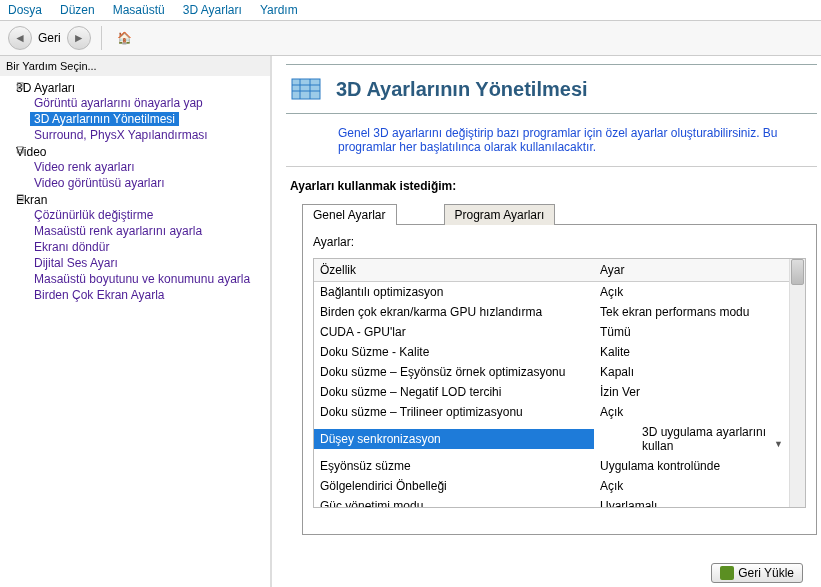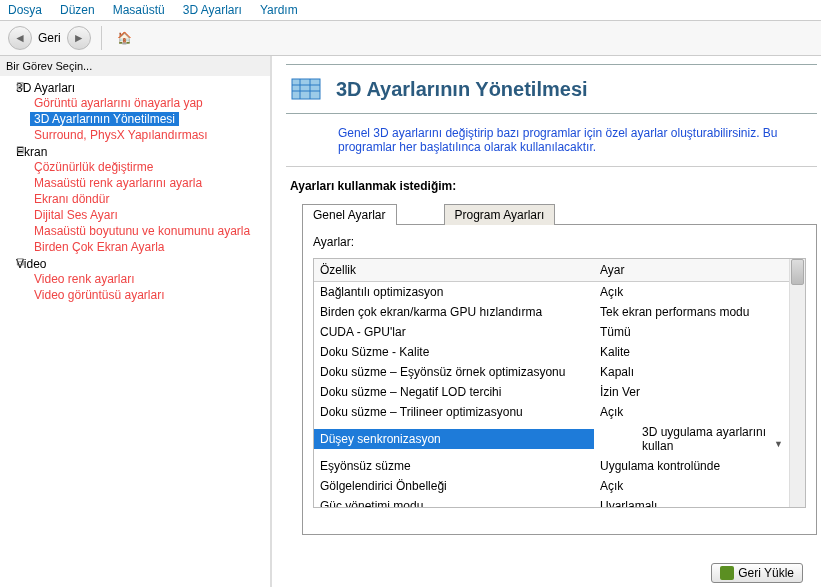--- a/index.html
+++ b/index.html
@@ -11,21 +11,21 @@
 .sep { width:1px; height:24px; background:#ccc; margin:0 4px; }
 .home-ico { width:26px; height:26px; display:flex; align-items:center; justify-content:center; font-size:18px; }
 .body { display:flex; height:calc(100% - 54px); }
 .side { width:272px; border-right:2px solid #ddd; padding:0 0 4px 0; }
 .side-title { padding:4px 6px; background:#f0f0f0; font-size:11px; }
 .tree { padding:4px 2px; }
 .tree ul { list-style:none; margin-left:14px; }
 .tree li { padding:1px 0; }
 .cat { position:relative; padding-left:14px; }
 .cat::before { content:"⊟"; position:absolute; left:0; top:0; font-size:10px; color:#666; }
-.leaf { color:#ef4444; padding-left:4px; cursor:default; }
+.leaf { color:#4c1d95; padding-left:4px; cursor:default; }
 .leaf.sel { background:#1e7bd9; color:#fff; display:inline-block; padding:0 4px; }
 .main { flex:1; position:relative; padding:8px 4px 4px 14px; }
 .header { display:flex; align-items:center; gap:10px; border-bottom:1px solid #9aa; border-top:1px solid #9aa; padding:4px 0; background:#fff; }
 .header-ico { width:40px; height:40px; display:flex; align-items:center; justify-content:center; font-size:26px; color:#2a7bc4; }
 .header-title { font-size:20px; font-weight:600; color:#2b5b7f; }
 .desc { padding:12px 4px 12px 52px; color:#1d4ed8; border-bottom:1px solid #ccc; }
 .section-lbl { font-weight:bold; margin:12px 0 10px 4px; }
 .tabs-wrap { margin-left:16px; }
 .tabs { display:flex; border-bottom:1px solid #999;gap:47px; }
 .tab { padding:3px 10px; border:1px solid #999; border-bottom:none; position:relative; top:1px; background:#ece9e2; cursor:default; }
@@ -70,46 +70,46 @@
     <span>►</span>
   </div>
   <div class="sep"></div>
   <div class="home-ico">
     <span>🏠</span>
   </div>
 </div>
 
 <div class="body">
   <div class="side">
-    <div class="side-title">Bir Görev Seçin...</div>
+    <div class="side-title">Bir Yardım Seçin...</div>
     <div class="tree">
       <ul>
         <li class="cat"><span>3D Ayarları</span>
           <ul>
             <li><span class="leaf">Görüntü ayarlarını önayarla yap</span></li>
             <li><span class="leaf sel">3D Ayarlarının Yönetilmesi</span></li>
             <li><span class="leaf">Surround, PhysX Yapılandırması</span></li>
+          </ul>
+        </li>
+        <li class="cat"><span>Video</span>
+          <ul>
+            <li><span class="leaf">Video renk ayarları</span></li>
+            <li><span class="leaf">Video görüntüsü ayarları</span></li>
           </ul>
         </li>
         <li class="cat"><span>Ekran</span>
           <ul>
             <li><span class="leaf">Çözünürlük değiştirme</span></li>
             <li><span class="leaf">Masaüstü renk ayarlarını ayarla</span></li>
             <li><span class="leaf">Ekranı döndür</span></li>
             <li><span class="leaf">Dijital Ses Ayarı</span></li>
             <li><span class="leaf">Masaüstü boyutunu ve konumunu ayarla</span></li>
             <li><span class="leaf">Birden Çok Ekran Ayarla</span></li>
           </ul>
         </li>
-        <li class="cat"><span>Video</span>
-          <ul>
-            <li><span class="leaf">Video renk ayarları</span></li>
-            <li><span class="leaf">Video görüntüsü ayarları</span></li>
-          </ul>
-        </li>
       </ul>
     </div>
   </div>
 
   <div class="main">
     <div class="header">
       <div class="header-ico">
         <svg width="36" height="36" viewBox="0 0 36 36">
             <rect x="4" y="8" width="28" height="20" fill="#9ccbe8" stroke="#2a7bc4"></rect>
             <line x1="4" y1="14" x2="32" y2="14" stroke="#2a7bc4"></line>

